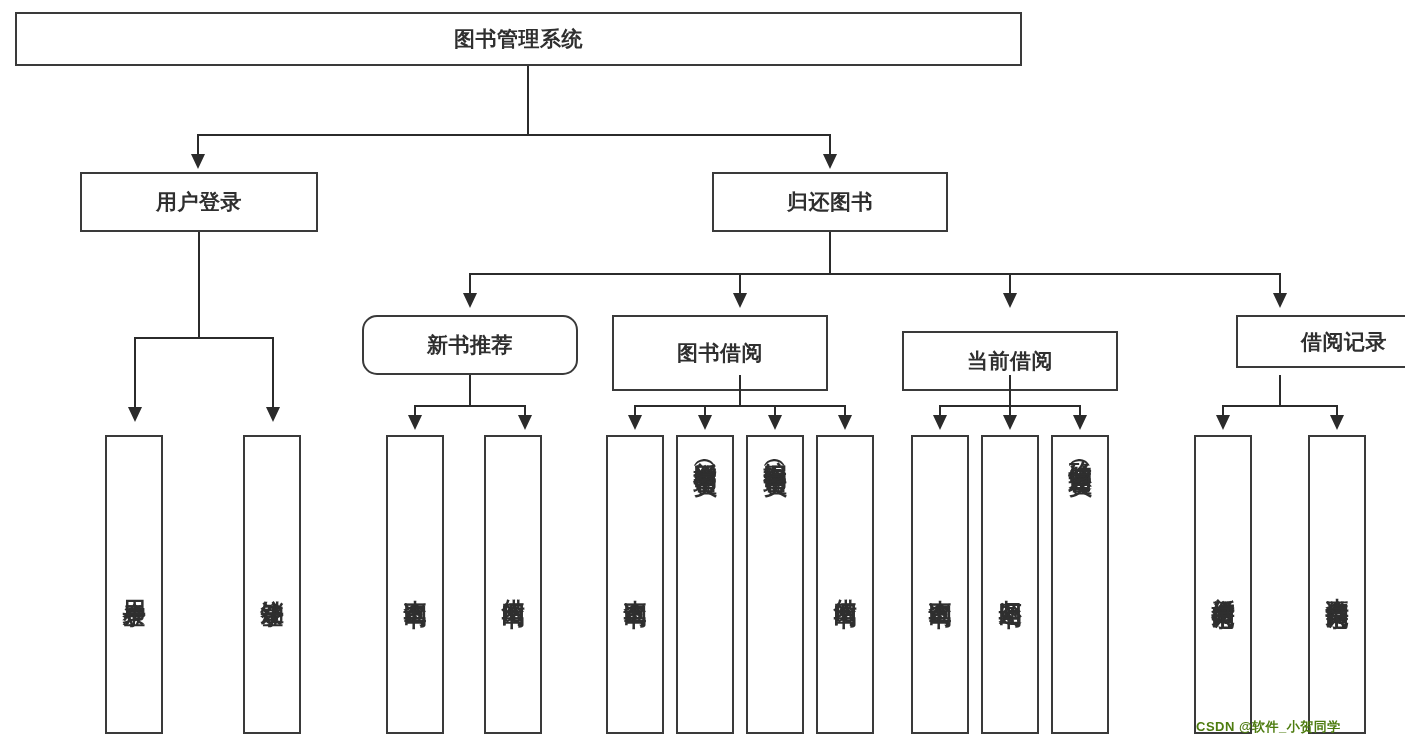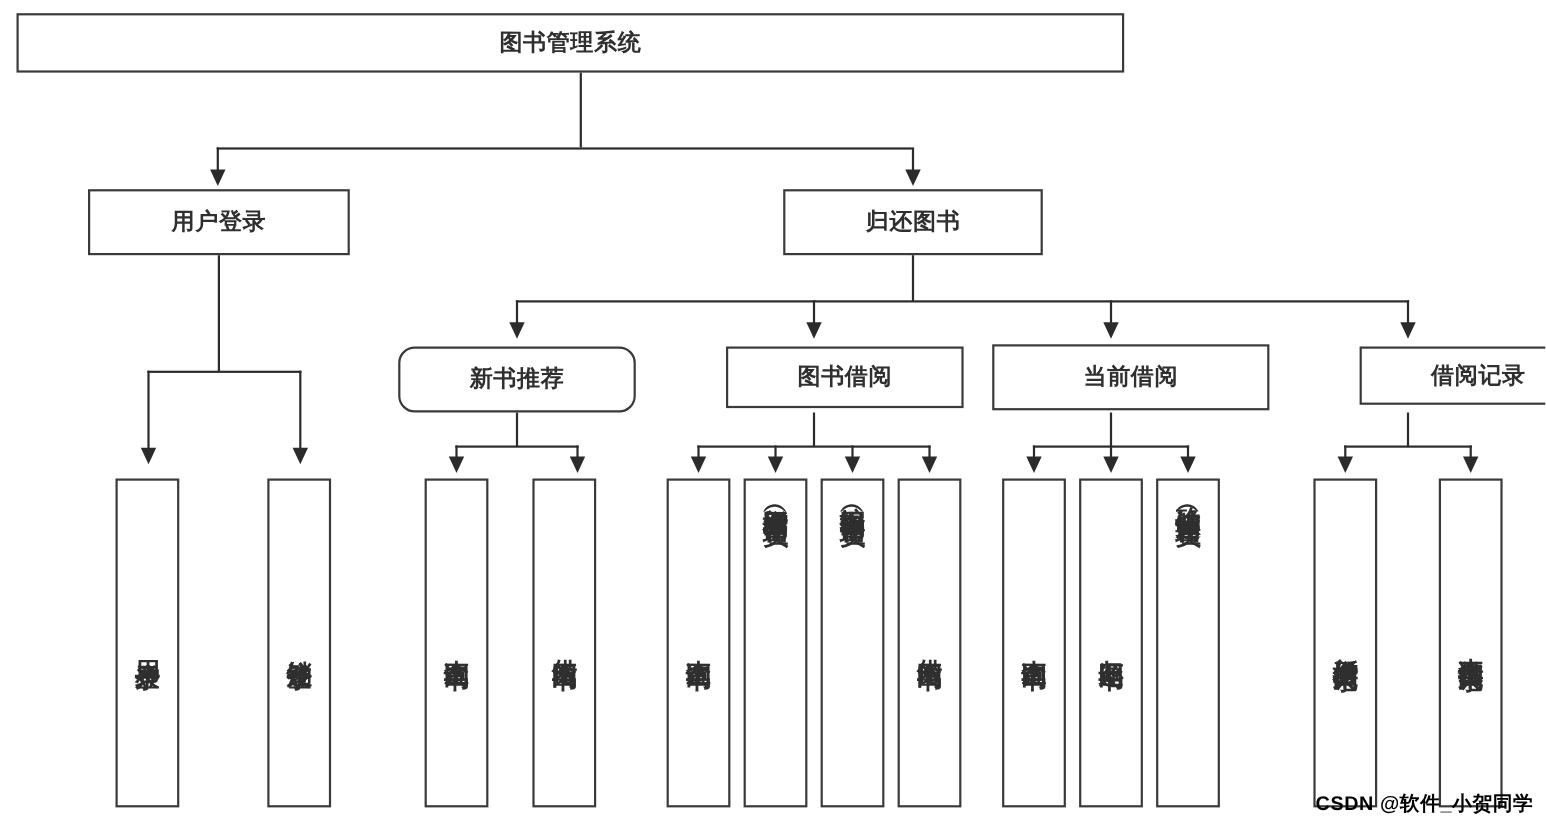--- a/index.html
+++ b/index.html
@@ -65,22 +65,22 @@
     position:absolute;
     width:0;height:0;
     border-left:7px solid transparent;
     border-right:7px solid transparent;
     border-top:15px solid #2b2b2b;
   }
 
   
   #watermark{
     position:absolute;
-    font-size:18px;
-    color:#000000;
+    font-size:13px;
+    color:#4d7c0f;
     white-space:nowrap;
     letter-spacing:0.5px;
   }
 </style>
 </head>
 <body>
 
 <div id="canvas">
 
   <div class="node h" style="left:15px;top:12px;width:1007px;height:54px;">
@@ -117,24 +117,24 @@
   <div class="line vline" style="left:739px;top:273px;width:2px;height:22px;"></div>
   <div class="arrow" style="left:733px;top:293px;"></div>
   <div class="line vline" style="left:1009px;top:273px;width:2px;height:22px;"></div>
   <div class="arrow" style="left:1003px;top:293px;"></div>
   <div class="line vline" style="left:1279px;top:273px;width:2px;height:22px;"></div>
   <div class="arrow" style="left:1273px;top:293px;"></div>
 
   <div class="node h" style="left:362px;top:315px;width:216px;height:60px;border-radius:15px;">
     <span>新书推荐</span>
   </div>
-  <div class="node h" style="left:660px;top:315px;width:216px;height:56px;">
+  <div class="node h" style="left:612px;top:315px;width:216px;height:76px;">
     <span>图书借阅</span>
   </div>
-  <div class="node h" style="left:902px;top:313px;width:252px;height:60px;">
+  <div class="node h" style="left:902px;top:331px;width:216px;height:60px;">
     <span>当前借阅</span>
   </div>
   <div class="node h" style="left:1236px;top:315px;width:216px;height:53px;">
     <span>借阅记录</span>
   </div>
 
   <div class="line vline" style="left:469px;top:375px;width:2px;height:31px;"></div>
   <div class="line hline" style="left:414px;top:405px;width:112px;height:2px;"></div>
   <div class="line vline" style="left:414px;top:405px;width:2px;height:12px;"></div>
   <div class="arrow" style="left:408px;top:415px;"></div>

